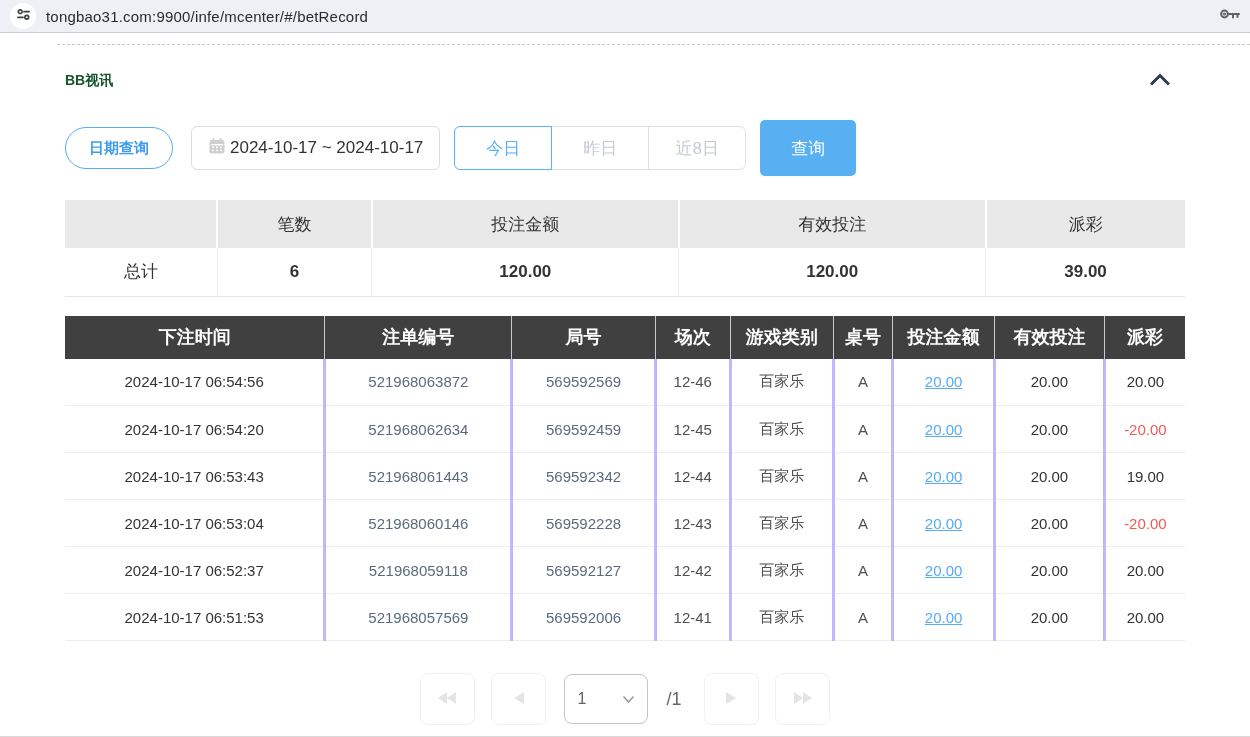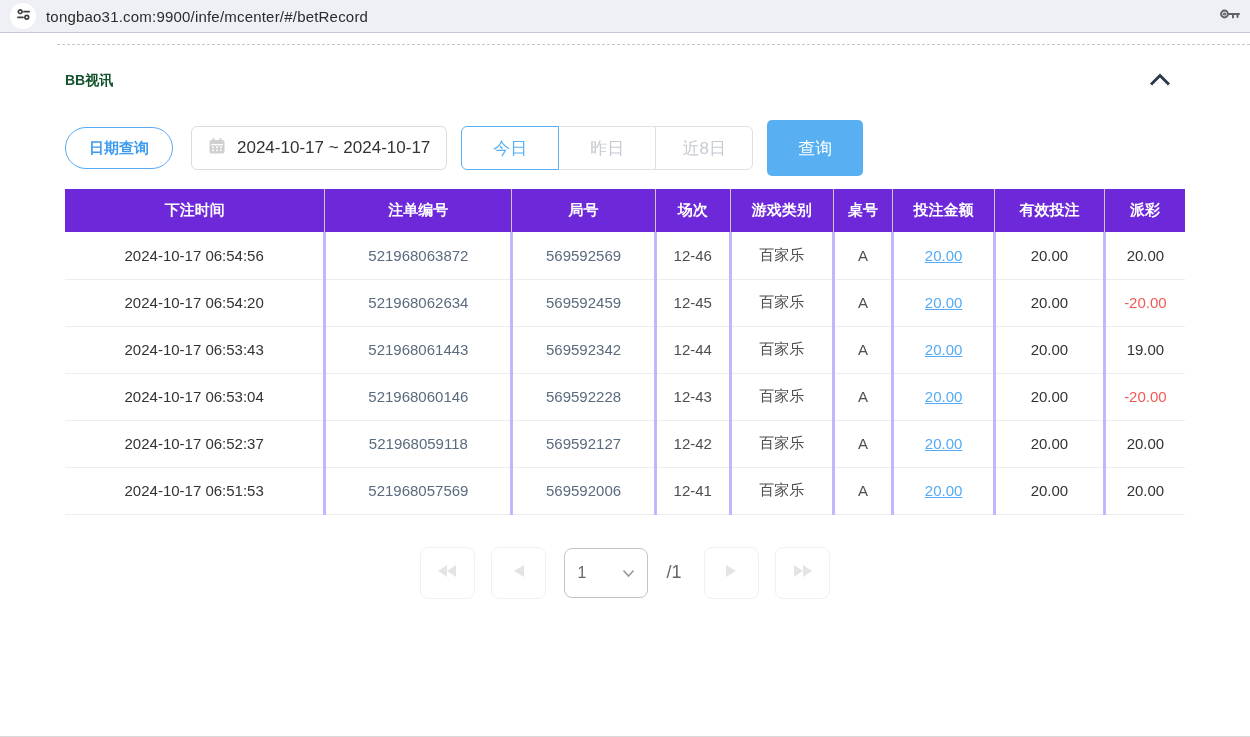--- a/index.html
+++ b/index.html
@@ -27,21 +27,21 @@
   .collapse-btn { background:none; border:none; cursor:pointer; padding:2px 14px; }
 
   
   .filter-row { display:flex; align-items:center; margin-top:32px; height:44px; }
   .pill { height:42px; padding:0 23px; border-radius:21px; background:#fff;
     font-size:15px; cursor:pointer; font-family:inherit; }
   .pill.active { border:1px solid #57abf5; color:#3d9cf0; font-weight:700; }
   .pill.inactive { border:1px solid #e5e5e5; color:#9a9a9a; margin-left:18px; }
 
   .date-input { margin-left:18px; height:44px; border:1px solid #dcdcdc; border-radius:6px;
-    display:flex; align-items:center; gap:11px; padding:8px 16px; cursor:pointer; background:#fff; }
+    display:flex; align-items:center; gap:4px; padding:8px 16px; cursor:pointer; background:#fff; }
   .date-input .date-text { font-size:17px; color:#333; white-space:nowrap; }
 
   .quick-group { display:flex; margin-left:14px; }
   .quick { width:98px; height:44px; background:#fff; border:1px solid #e1e1e1;
     font-size:17px; color:#c6cad2; cursor:pointer; font-family:inherit; position:relative; }
   .quick + .quick { margin-left:-1px; }
   .quick:first-child { border-radius:6px 0 0 6px; }
   .quick:last-child { border-radius:0 6px 6px 0; }
   .quick.active { border:1px solid #58b0f5; color:#58b0f5; z-index:2; }
 
@@ -53,21 +53,21 @@
     margin-top:30px; font-size:17px; color:#333; }
   .summary-table th { background:#e9e9e9; height:48px; font-weight:400; text-align:center; }
   .summary-table th + th { border-left:2px solid #fff; }
   .summary-table td { background:#fff; height:48px; text-align:center;
     border-bottom:1px solid #e6e6e6; }
   .summary-table td + td { border-left:1px solid #ededed; }
   .summary-table td.bold { font-weight:700; }
 
   
   .data-table { width:100%; border-collapse:collapse; table-layout:fixed; margin-top:19px; }
-  .data-table th { background:#6d28d9; color:#fff; font-weight:700; font-size:15px;
+  .data-table th { background:#404040; color:#fff; font-weight:700; font-size:18px;
     height:43px; text-align:center; }
   .data-table th + th { border-left:1px solid #c9c9c9; }
   .data-table td { height:47px; font-size:15px; text-align:center; color:#333;
     border-bottom:1px solid #ededed; background:#fff; }
   .data-table td + td { border-left:3px solid #c4b5fd; }
   .data-table td.id-cell { color:#5b6b7e; }
   .data-table td.dim-cell { color:#4f4f4f; }
   .data-table a.amount-link { color:#55abf5; text-decoration:underline; cursor:pointer; }
   .data-table td.neg { color:#f25a55; }
 
@@ -151,20 +151,47 @@
 
     <div class="quick-group">
       <button class="quick active">今日</button>
       <button class="quick">昨日</button>
       <button class="quick">近8日</button>
     </div>
 
     <button class="search-btn">查询</button>
   </div>
 
+  <table class="summary-table">
+    <colgroup>
+      <col style="width:13.6%">
+        <col style="width:13.8%">
+        <col style="width:27.4%">
+        <col style="width:27.4%">
+        <col style="width:17.8%">
+    </colgroup>
+    <thead>
+      <tr>
+        <th></th>
+        <th>笔数</th>
+        <th>投注金额</th>
+        <th>有效投注</th>
+        <th>派彩</th>
+      </tr>
+    </thead>
+    <tbody>
+      <tr>
+        <td>总计</td>
+        <td class="bold">6</td>
+        <td class="bold">120.00</td>
+        <td class="bold">120.00</td>
+        <td class="bold">39.00</td>
+      </tr>
+    </tbody>
+  </table>
 
   <table class="data-table">
     <colgroup>
       <col style="width:23.2%">
         <col style="width:16.7%">
         <col style="width:12.8%">
         <col style="width:6.7%">
       <col style="width:9.2%">
         <col style="width:5.3%">
         <col style="width:9.1%">

